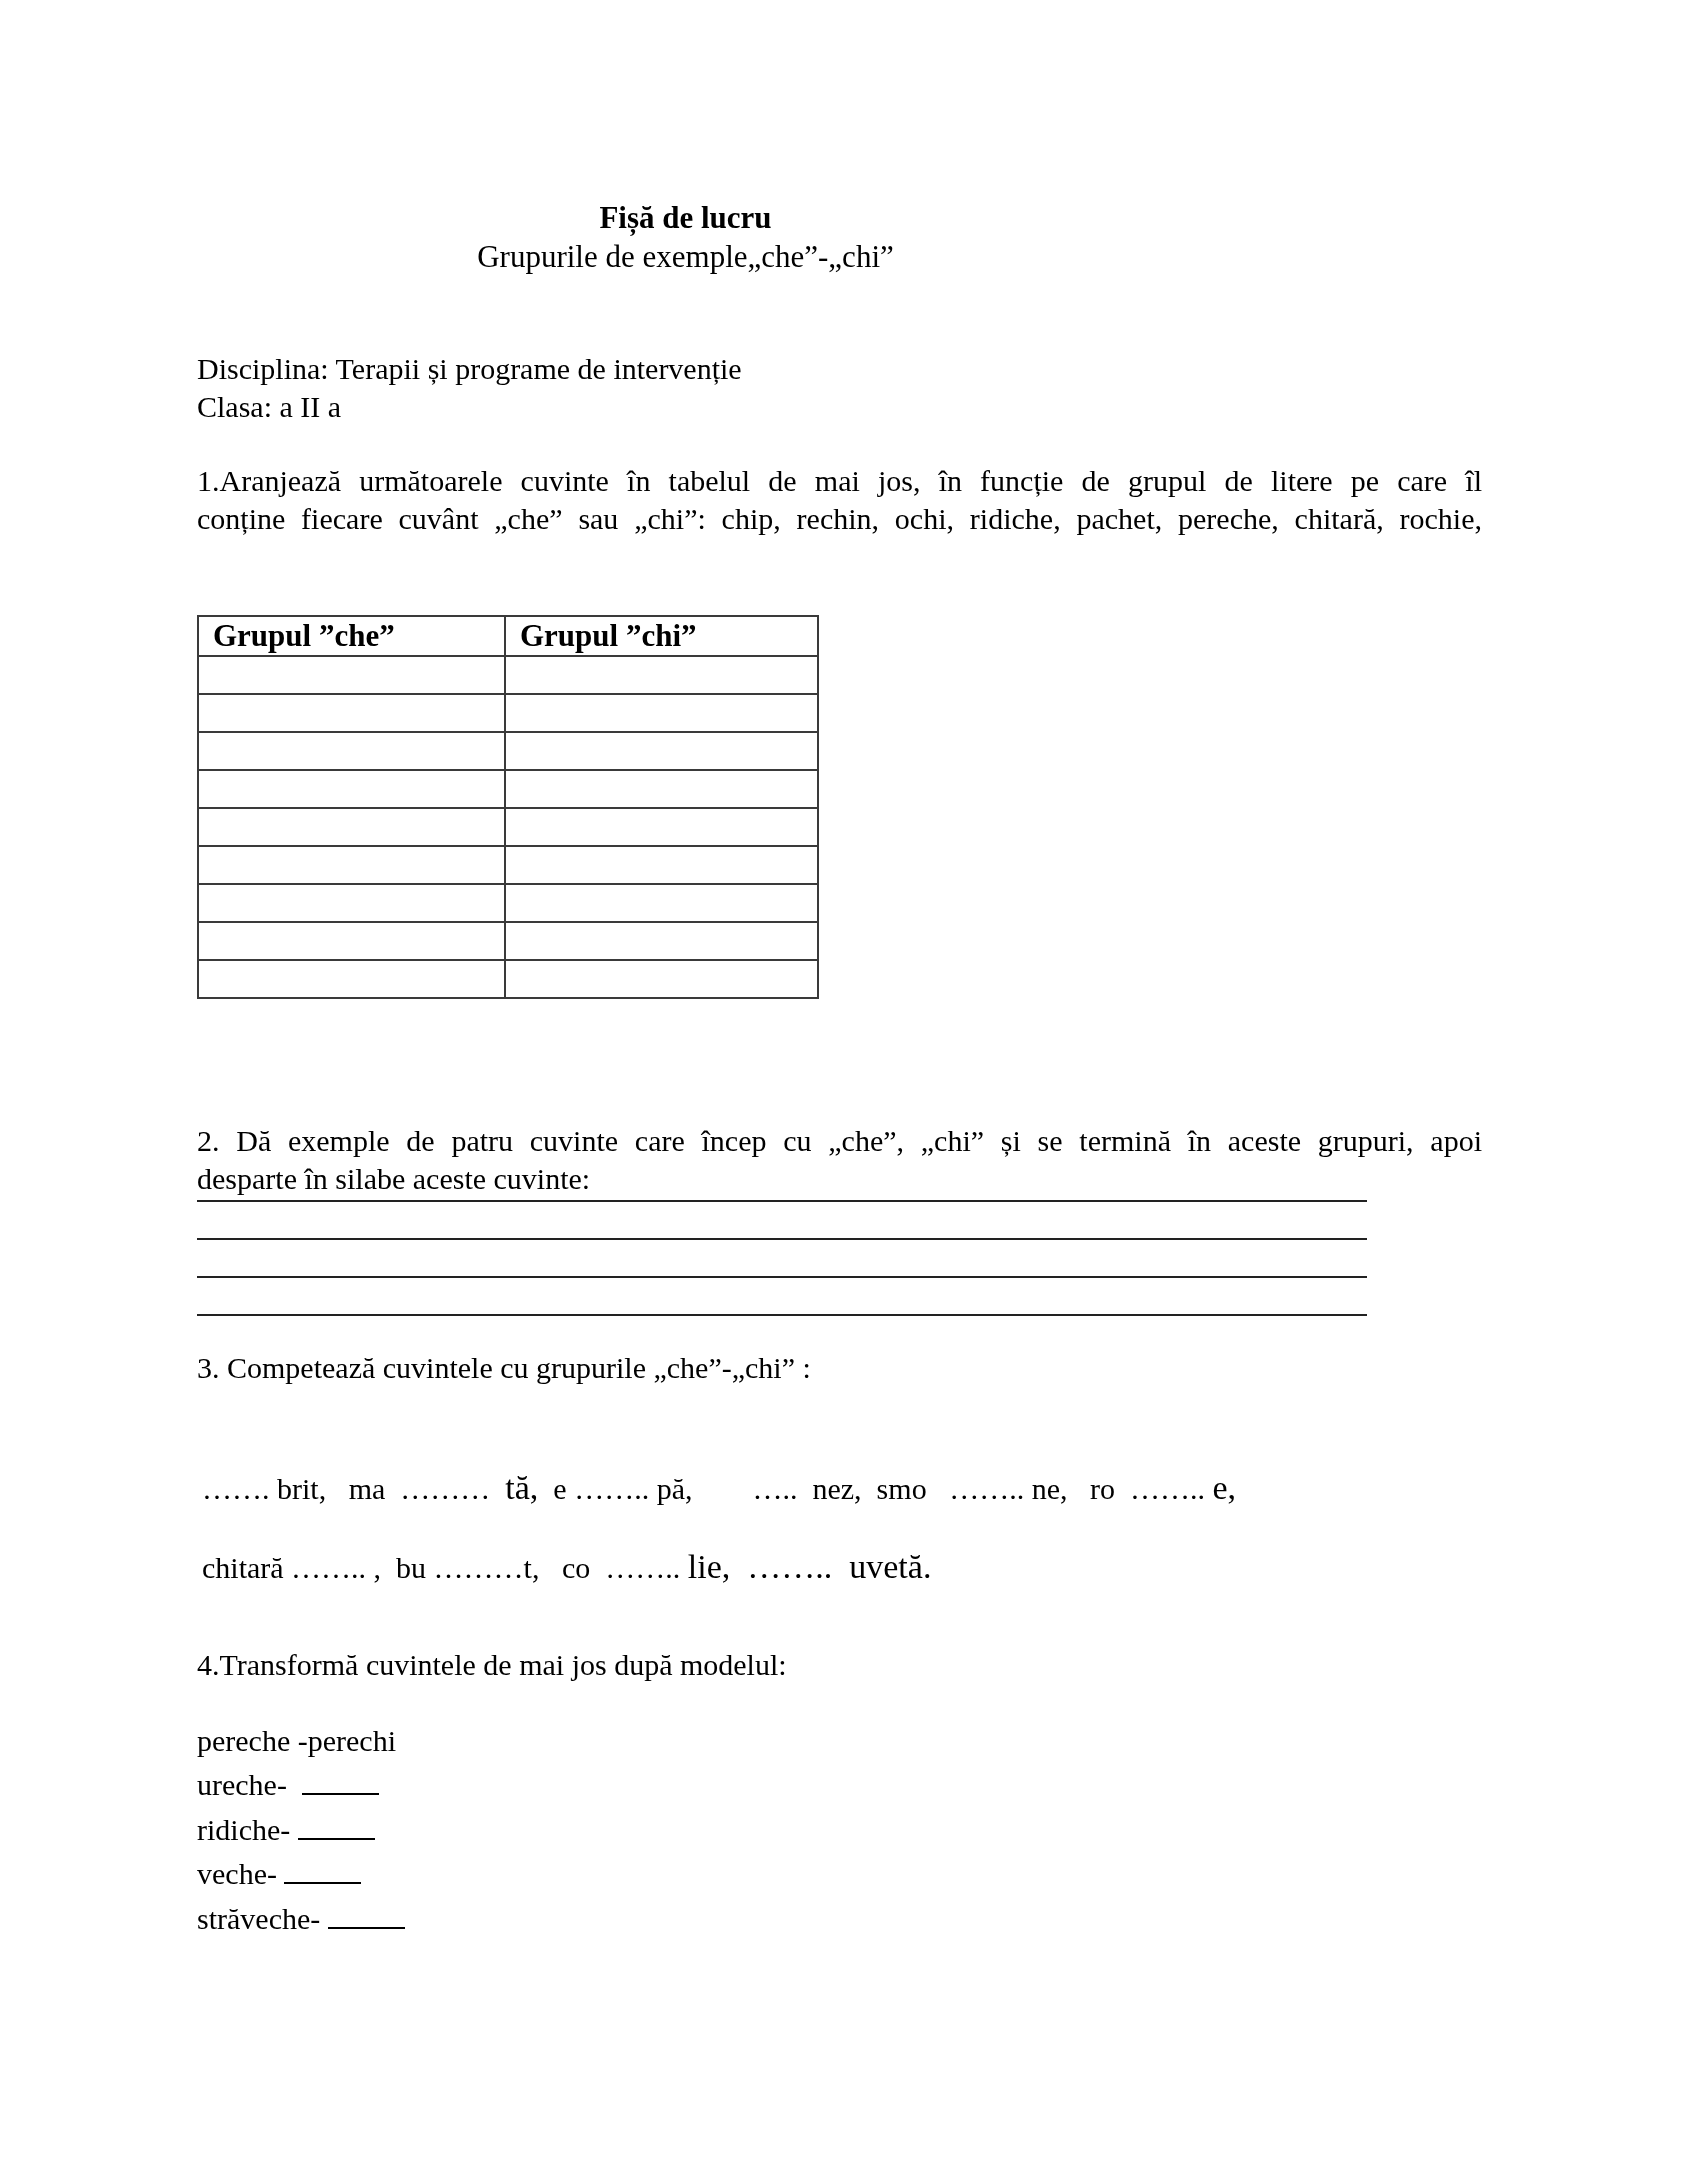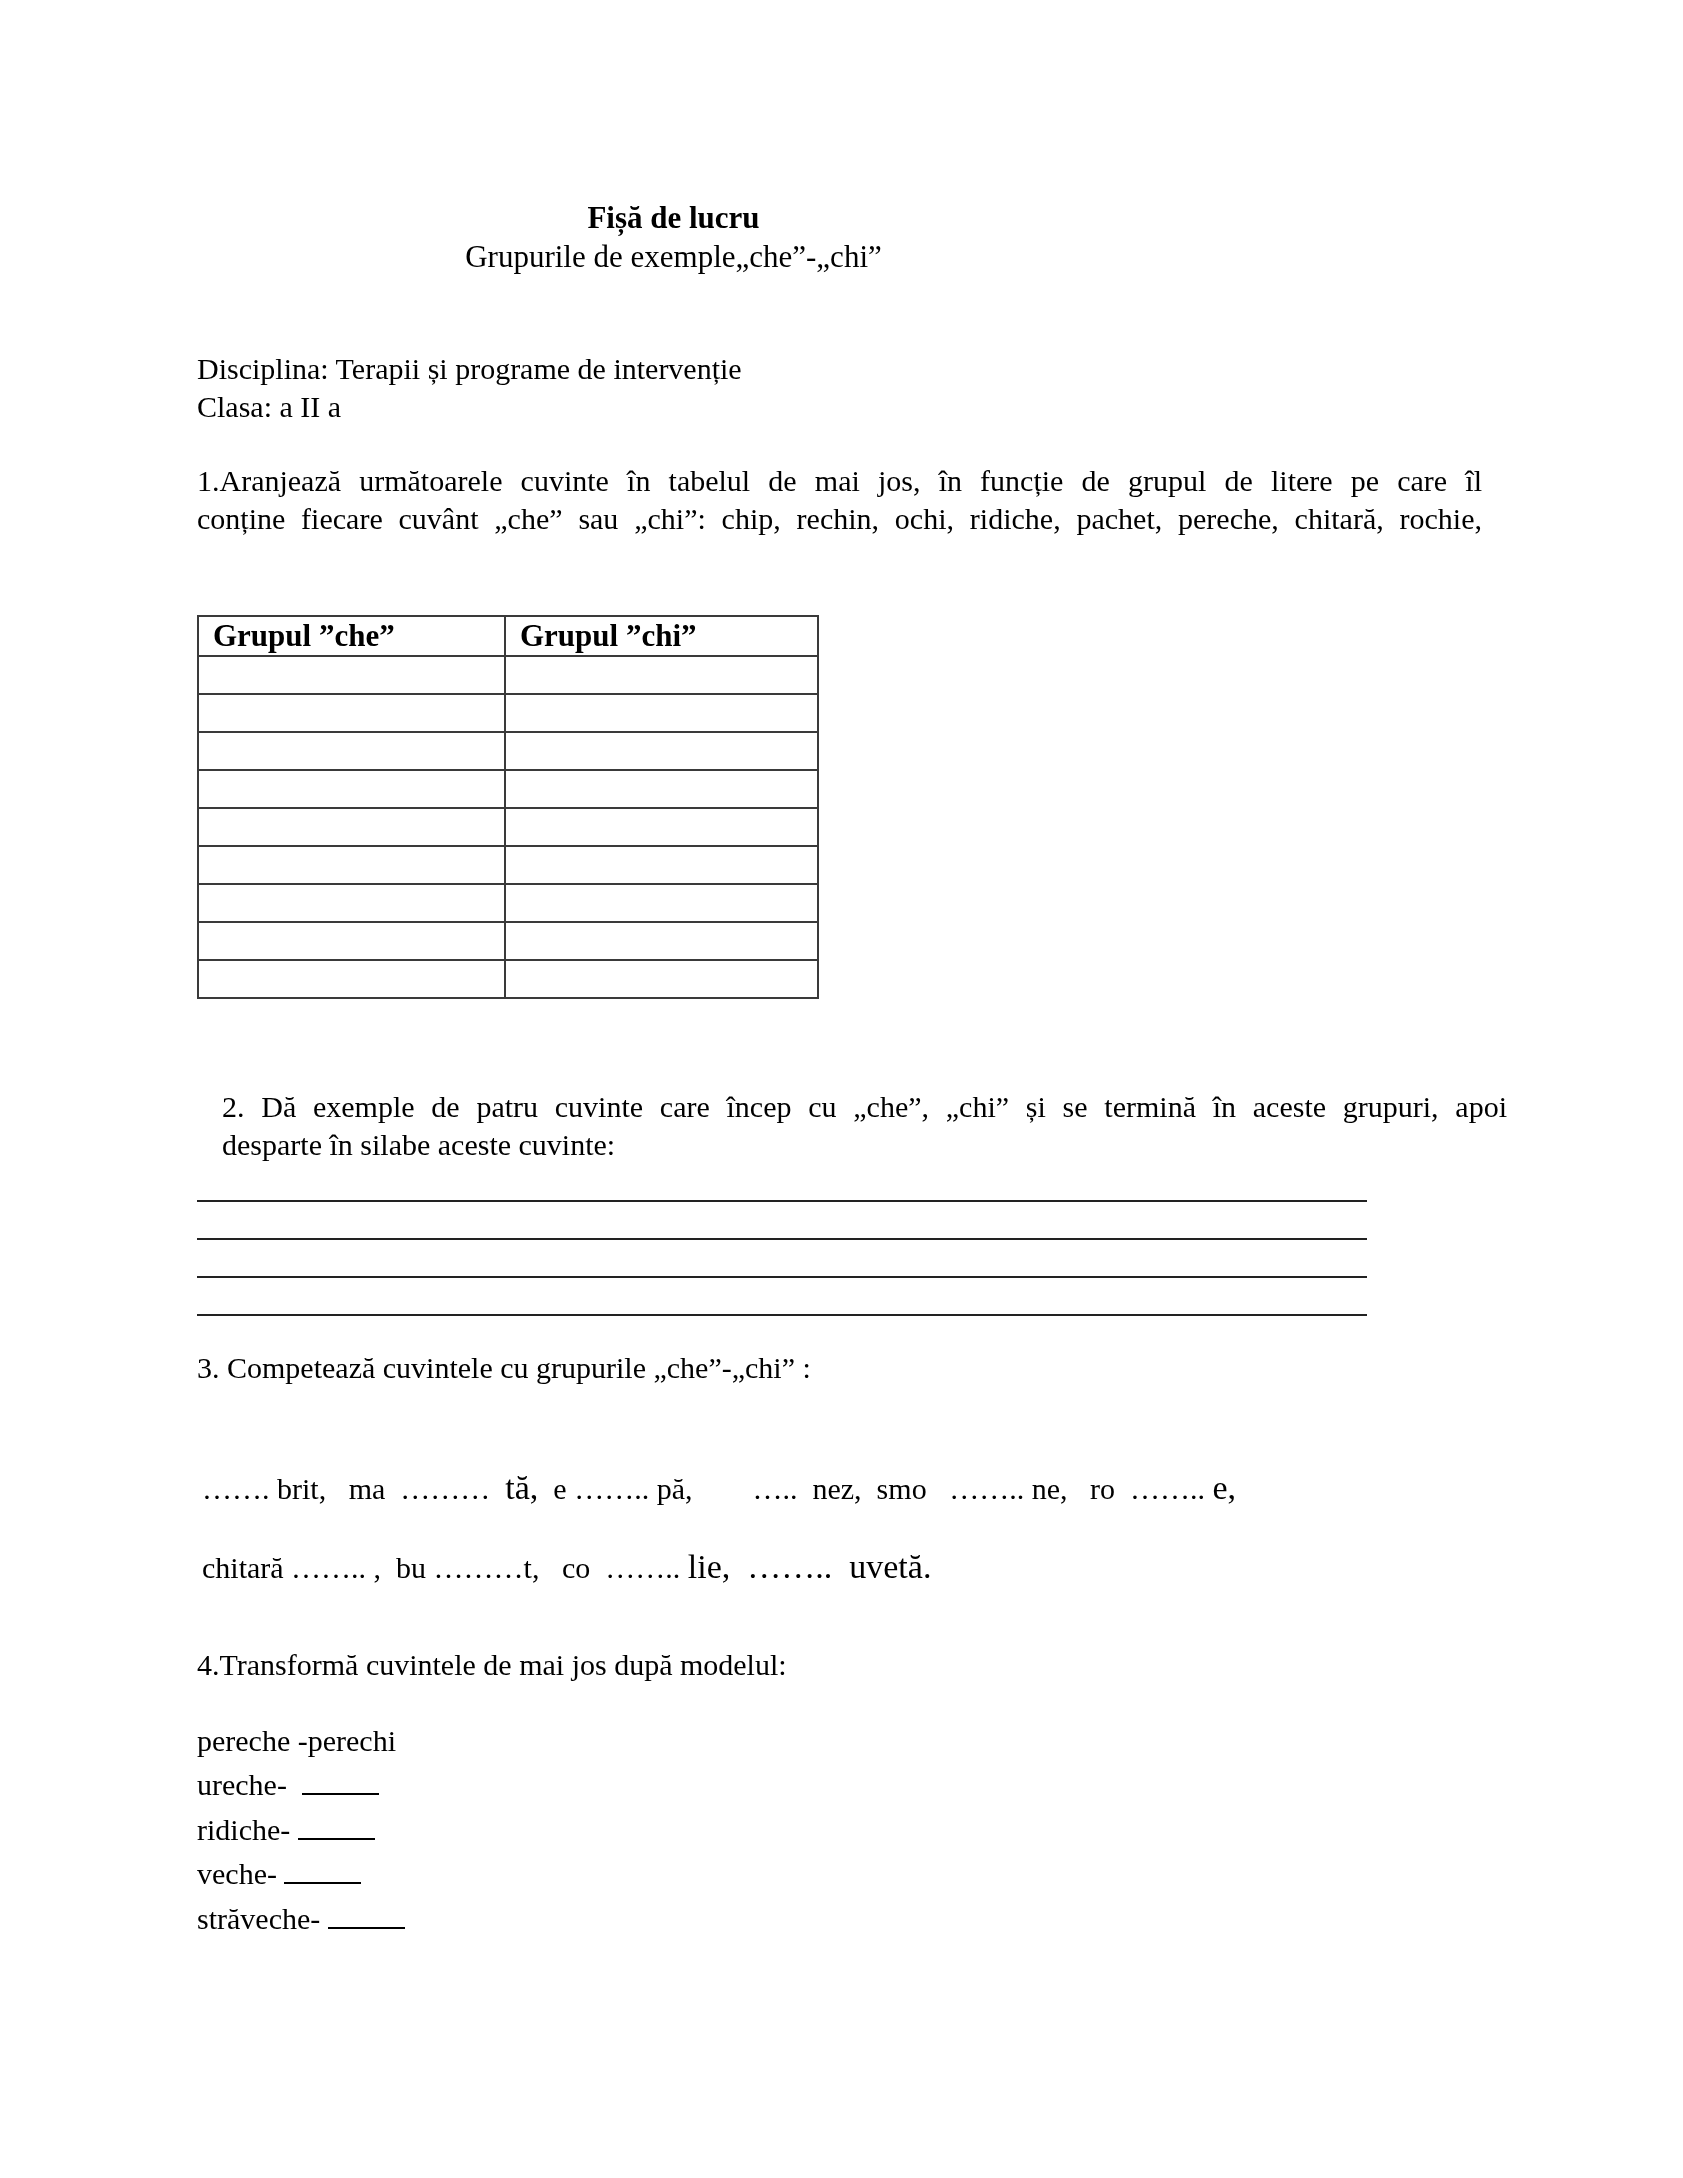--- a/index.html
+++ b/index.html
@@ -1,18 +1,18 @@
 <!DOCTYPE html>
 <html><head>
 <meta charset="utf-8">
 <style>
   html, body { margin:0; padding:0; background:#ffffff; }
   body { width:1683px; height:2178px; position:relative; font-family:"Liberation Serif", serif; color:#000; font-size:30px; }
   .abs { position:absolute; white-space:nowrap; line-height:1; }
-  .center { left:0; width:1347px; text-align:center; }
+  .center { left:12px; width:1347px; text-align:center; }
   .title { font-weight:bold; }
   .para { position:absolute; left:197px; width:1285px; font-size:30px; line-height:38px; text-align:justify; }
   .para .line { display:block; white-space:nowrap; }
   .para .just { text-align-last:justify; }
   table.wt { position:absolute; left:197px; top:615px; border-collapse:collapse; width:622px; }
   table.wt td, table.wt th { border:2px solid #3a3a3a; height:36px; padding:0 0 0 14px; font-size:31px; text-align:left; }
   table.wt th { font-weight:bold; height:38px; }
   table.wt col.c1 { width:307px; }
   .rule { position:absolute; left:197px; width:1170px; border-top:2px solid #222; height:0; }
   .ex3 { position:absolute; left:187px; white-space:nowrap; font-size:30px; }
@@ -77,21 +77,21 @@
         <td></td>
         <td></td>
       </tr>
     <tr>
         <td></td>
         <td></td>
       </tr>
   </tbody>
 </table>
 
-<div class="para" style="top:1088px;margin-left:25px;">
+<div class="para" style="top:1122px;">
   <span class="line just">2. Dă exemple de  patru cuvinte  care încep cu „che”,  „chi”  și se termină în aceste grupuri, apoi</span>
   <span class="line">desparte în silabe aceste cuvinte:</span>
 </div>
 
 <div class="rule" style="top:1200px;"></div>
 <div class="rule" style="top:1238px;"></div>
 <div class="rule" style="top:1276px;"></div>
 <div class="rule" style="top:1314px;"></div>
 
 <div class="abs" style="left:197px;top:1353px;">3. Competează cuvintele cu grupurile „che”-„chi” :</div>

